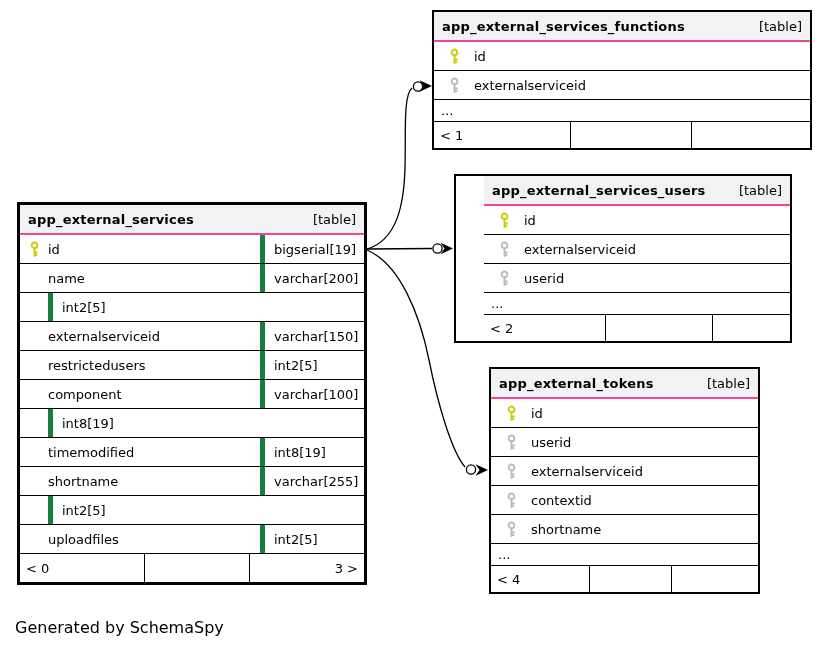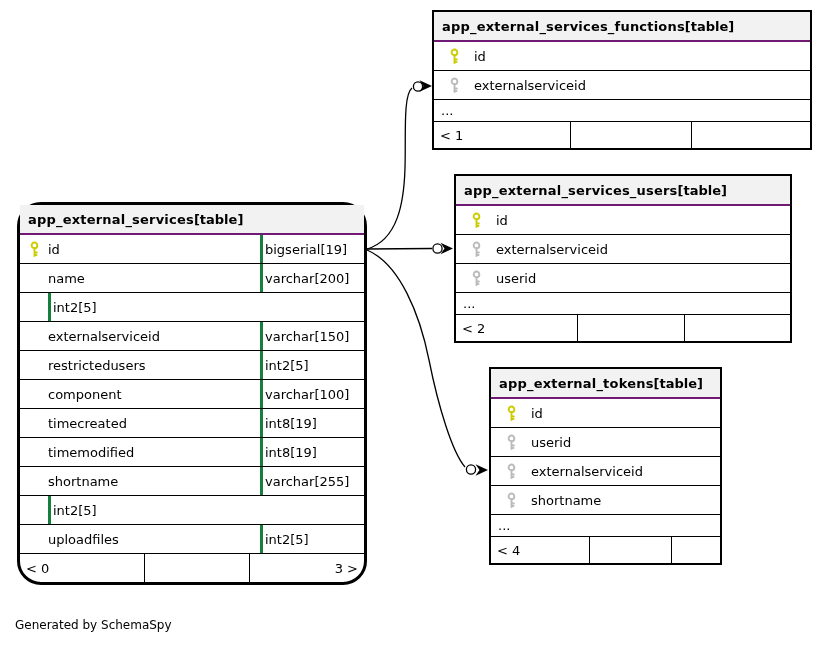--- a/index.html
+++ b/index.html
@@ -4,44 +4,44 @@
 <style>
   html,body{margin:0;padding:0;background:#ffffff;}
   #canvas{
     position:relative;width:827px;height:647px;background:#ffffff;overflow:hidden;
     font-family:"DejaVu Sans","Liberation Sans",sans-serif;font-size:13px;color:#000;
   }
   #connectors{position:absolute;left:0;top:0;pointer-events:none;}
   .tbl{position:absolute;background:#ffffff;border:2px solid #000;box-sizing:border-box;}
   .tbl.main{border-width:3px;}
   .hdr{
-    height:30px;background:#f2f2f2;border-bottom:2px solid #701a75;
-    display:flex;align-items:center;
+    height:30px;background:#f2f2f2;border-bottom:2px solid #ec4899;
+    display:flex;align-items:center;justify-content:space-between;
     padding:0 8px;box-sizing:border-box;
   }
   .hdr .title{font-weight:bold;letter-spacing:.2px;}
-  .hdr .badge{font-weight:bold;}
+  .hdr .badge{font-weight:normal;}
   .row{display:flex;align-items:center;border-bottom:1px solid #000;box-sizing:border-box;height:29px;}
   .icon-cell{width:28px;display:flex;align-items:center;justify-content:center;flex:0 0 auto;}
   .rel .icon-cell{width:28px;margin-left:6px;margin-right:6px;}
   .cname{flex:1;white-space:nowrap;overflow:hidden;}
   .ctype{
     width:104px;flex:0 0 auto;align-self:stretch;display:flex;align-items:center;
-    border-left:3px solid #15803d;padding-left:2px;box-sizing:border-box;white-space:nowrap;
+    border-left:5px solid #15803d;padding-left:9px;box-sizing:border-box;white-space:nowrap;
   }
   .ell{height:22px;display:flex;align-items:center;padding-left:7px;border-bottom:1px solid #000;box-sizing:border-box;}
   .ftr{display:flex;height:26px;}
   .main .ftr{height:28px;}
   .fc{border-right:1px solid #000;box-sizing:border-box;display:flex;align-items:center;padding:0 6px;overflow:hidden;}
   .fc:last-child{border-right:none;justify-content:flex-end;}
   svg.key{display:block;}
   .pk .kst{stroke:#cccc00;}
   .fk .kst{stroke:#bbbbbb;}
   .kst{fill:none;stroke-width:2.1;stroke-linecap:round;}
-  .credit{position:absolute;left:15px;top:618px;font-size:12px;}
+  .credit{position:absolute;left:15px;top:618px;font-size:16px;}
   .relline{stroke:#000;stroke-width:1.3;fill:none;}
   .endcircle{fill:#fff;stroke:#000;stroke-width:1.3;}
   .endarrow{fill:#000;stroke:none;}
 </style>
 </head>
 <body>
 
 <div id="canvas">
 
   <svg id="connectors" width="827" height="647">
@@ -58,21 +58,21 @@
       <polygon class="endarrow" points="453,248.5 440.5,242.8 444.5,248.5 440.5,254.2"></polygon>
     </g>
 
     <g>
       <path class="relline" d="M 367 250 C 400 264, 420 315, 429 360 C 438 405, 452 452, 465 467"></path>
       <circle class="endcircle" cx="471" cy="469.5" r="4.6"></circle>
       <polygon class="endarrow" points="488,470 475.5,464.3 479.5,470 475.5,475.7"></polygon>
     </g>
   </svg>
 
-  <section class="tbl main" style="left:17px;top:202px;width:350px;border-radius:24px;">
+  <section class="tbl main" style="left:17px;top:202px;width:350px;">
     <div class="hdr">
       <span class="title">app_external_services</span>
       <span class="badge">[table]</span>
     </div>
 
     <div class="row">
       <span class="icon-cell pk">
         <svg class="key" viewBox="0 0 12 18" width="11" height="17">
             <circle class="kst" cx="6" cy="4.5" r="3.1"></circle>
             <path class="kst" d="M6 7.6 V16 M6 12.3 H8.6 M6 15 H8.2"></path>
@@ -100,21 +100,20 @@
       <span class="cname">restrictedusers</span>
       <span class="ctype">int2[5]</span>
     </div>
     <div class="row">
       <span class="icon-cell"></span>
       <span class="cname">component</span>
       <span class="ctype">varchar[100]</span>
     </div>
     <div class="row">
       <span class="icon-cell"></span>
-      <span class="cname">timecreated</span>
       <span class="ctype">int8[19]</span>
     </div>
     <div class="row">
       <span class="icon-cell"></span>
       <span class="cname">timemodified</span>
       <span class="ctype">int8[19]</span>
     </div>
     <div class="row">
       <span class="icon-cell"></span>
       <span class="cname">shortname</span>
@@ -161,21 +160,21 @@
       <span class="cname">externalserviceid</span>
     </div>
     <div class="ell">...</div>
     <div class="ftr">
       <span class="fc" style="width:137px;">&lt; 1</span>
       <span class="fc" style="width:121px;"></span>
       <span class="fc" style="flex:1;"></span>
     </div>
   </section>
 
-  <section class="tbl rel" style="left:454px;top:174px;width:338px;">
+  <section class="tbl rel" style="left:454px;top:174px;width:338px;padding-left:28px;">
     <div class="hdr">
       <span class="title">app_external_services_users</span>
       <span class="badge">[table]</span>
     </div>
     <div class="row">
       <span class="icon-cell pk">
         <svg class="key" viewBox="0 0 12 18" width="11" height="17">
             <circle class="kst" cx="6" cy="4.5" r="3.1"></circle>
             <path class="kst" d="M6 7.6 V16 M6 12.3 H8.6 M6 15 H8.2"></path>
           </svg>
@@ -201,21 +200,21 @@
       <span class="cname">userid</span>
     </div>
     <div class="ell">...</div>
     <div class="ftr">
       <span class="fc" style="width:122px;">&lt; 2</span>
       <span class="fc" style="width:107px;"></span>
       <span class="fc" style="flex:1;"></span>
     </div>
   </section>
 
-  <section class="tbl rel" style="left:489px;top:367px;width:233px;">
+  <section class="tbl rel" style="left:489px;top:367px;width:271px;">
     <div class="hdr">
       <span class="title">app_external_tokens</span>
       <span class="badge">[table]</span>
     </div>
     <div class="row">
       <span class="icon-cell pk">
         <svg class="key" viewBox="0 0 12 18" width="11" height="17">
             <circle class="kst" cx="6" cy="4.5" r="3.1"></circle>
             <path class="kst" d="M6 7.6 V16 M6 12.3 H8.6 M6 15 H8.2"></path>
           </svg>
@@ -232,20 +231,29 @@
       <span class="cname">userid</span>
     </div>
     <div class="row">
       <span class="icon-cell fk">
         <svg class="key" viewBox="0 0 12 18" width="11" height="17">
             <circle class="kst" cx="6" cy="4.5" r="3.1"></circle>
             <path class="kst" d="M6 7.6 V16 M6 12.3 H8.6 M6 15 H8.2"></path>
           </svg>
       </span>
       <span class="cname">externalserviceid</span>
+    </div>
+    <div class="row">
+      <span class="icon-cell fk">
+        <svg class="key" viewBox="0 0 12 18" width="11" height="17">
+            <circle class="kst" cx="6" cy="4.5" r="3.1"></circle>
+            <path class="kst" d="M6 7.6 V16 M6 12.3 H8.6 M6 15 H8.2"></path>
+          </svg>
+      </span>
+      <span class="cname">contextid</span>
     </div>
     <div class="row">
       <span class="icon-cell fk">
         <svg class="key" viewBox="0 0 12 18" width="11" height="17">
             <circle class="kst" cx="6" cy="4.5" r="3.1"></circle>
             <path class="kst" d="M6 7.6 V16 M6 12.3 H8.6 M6 15 H8.2"></path>
           </svg>
       </span>
       <span class="cname">shortname</span>
     </div>

